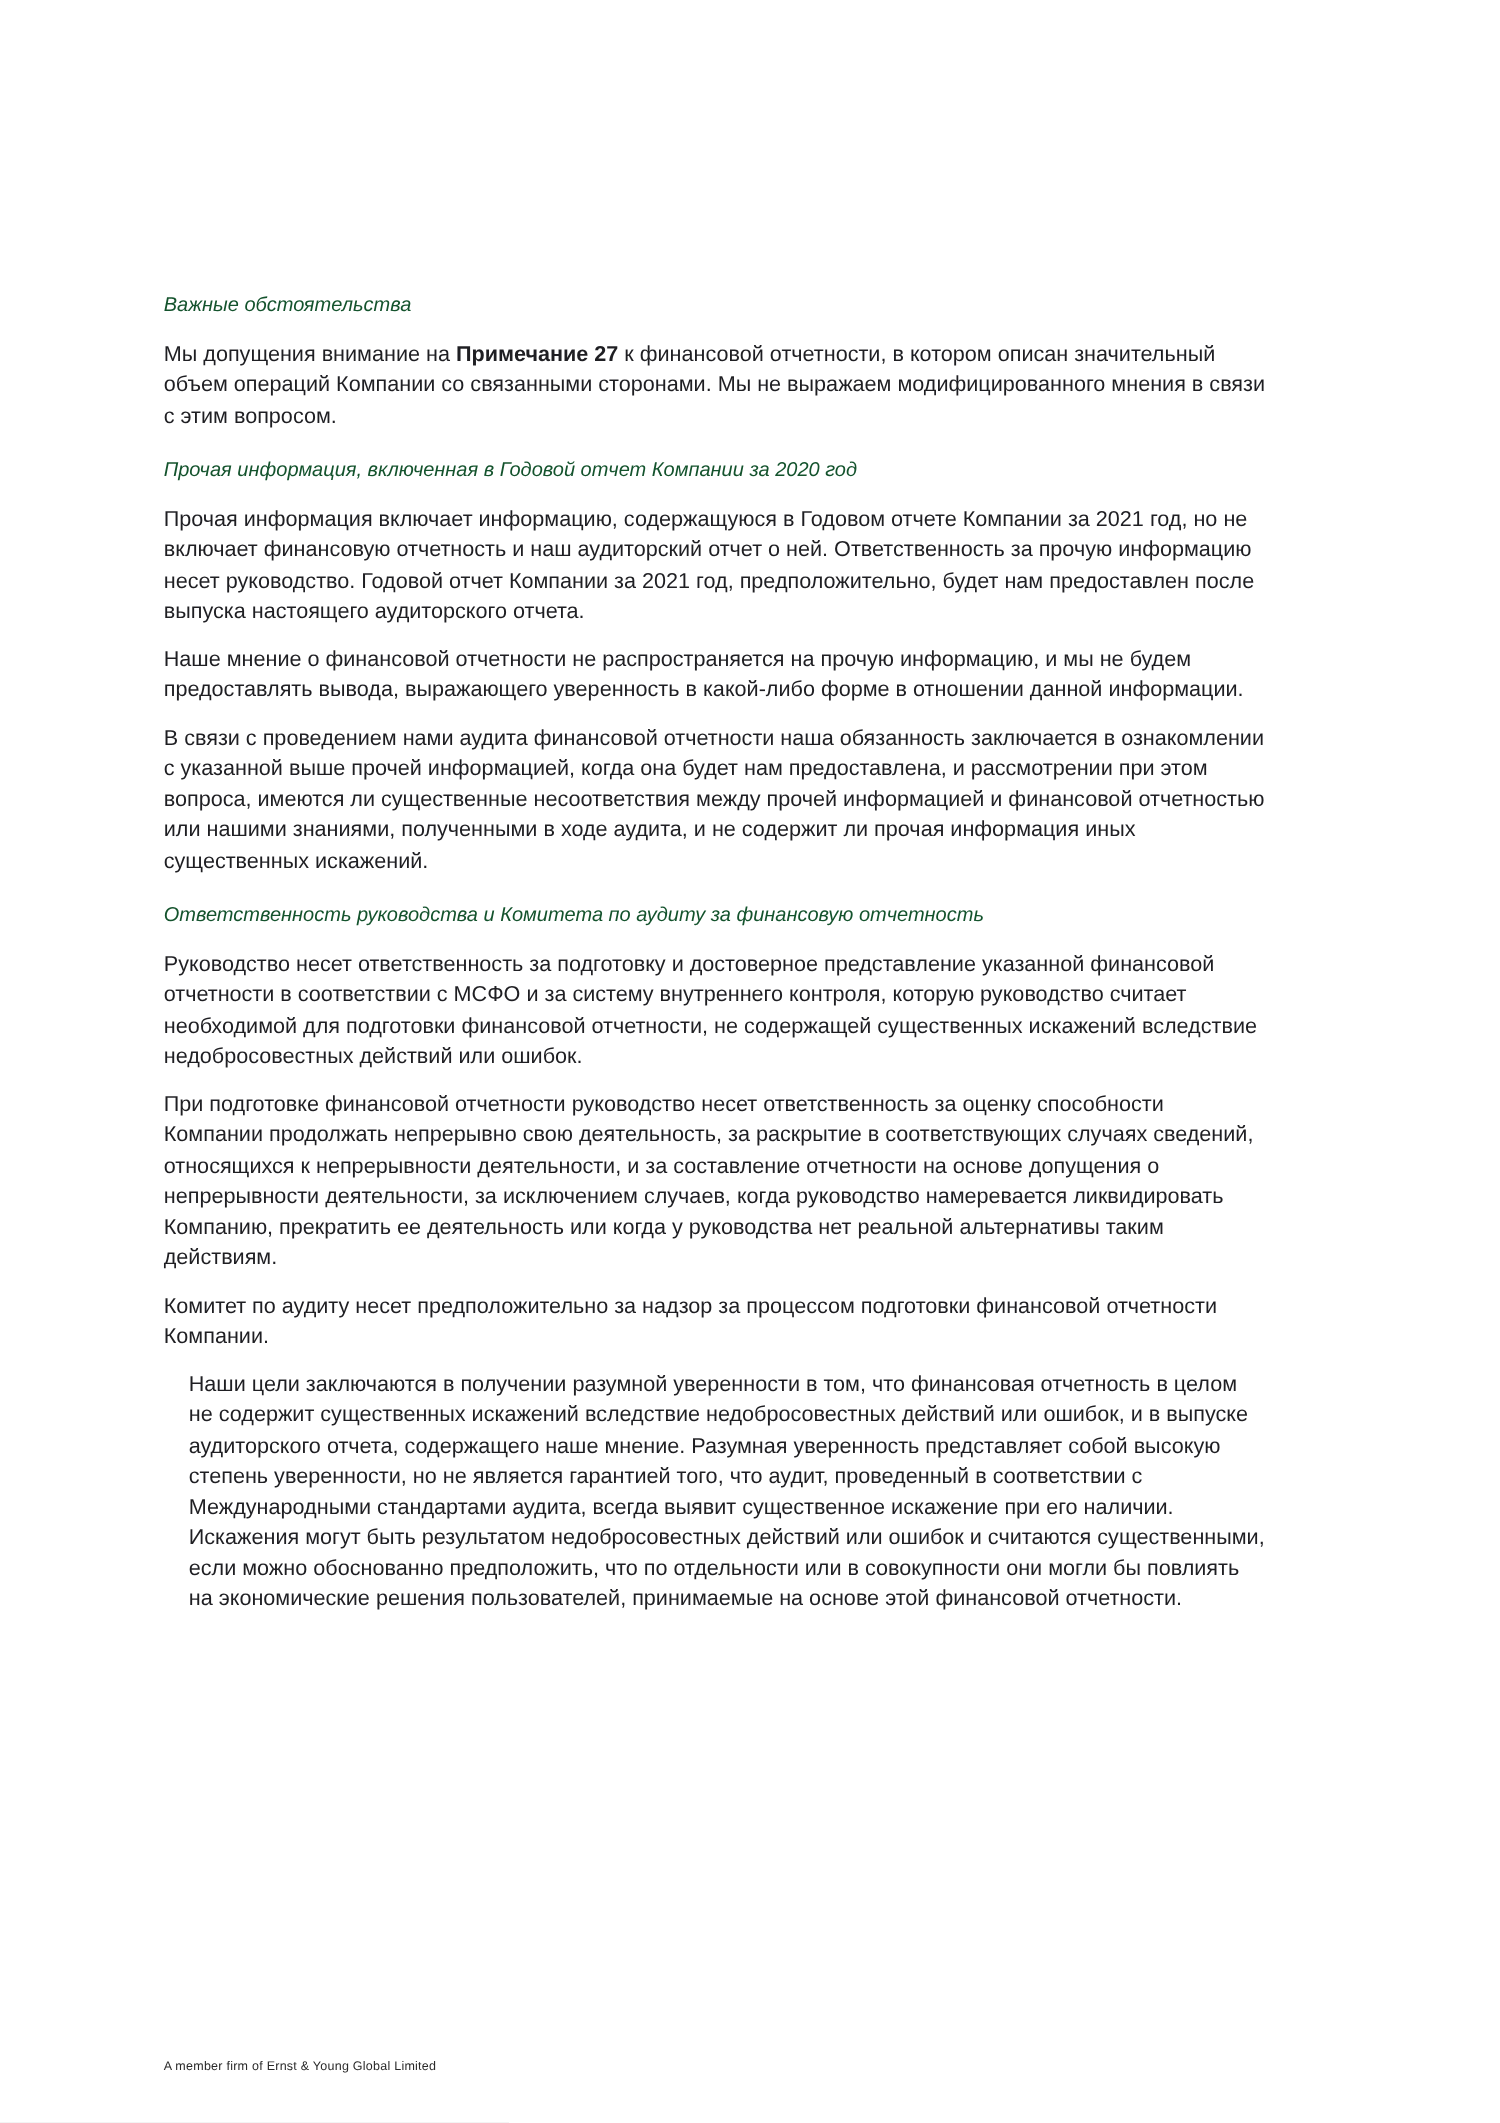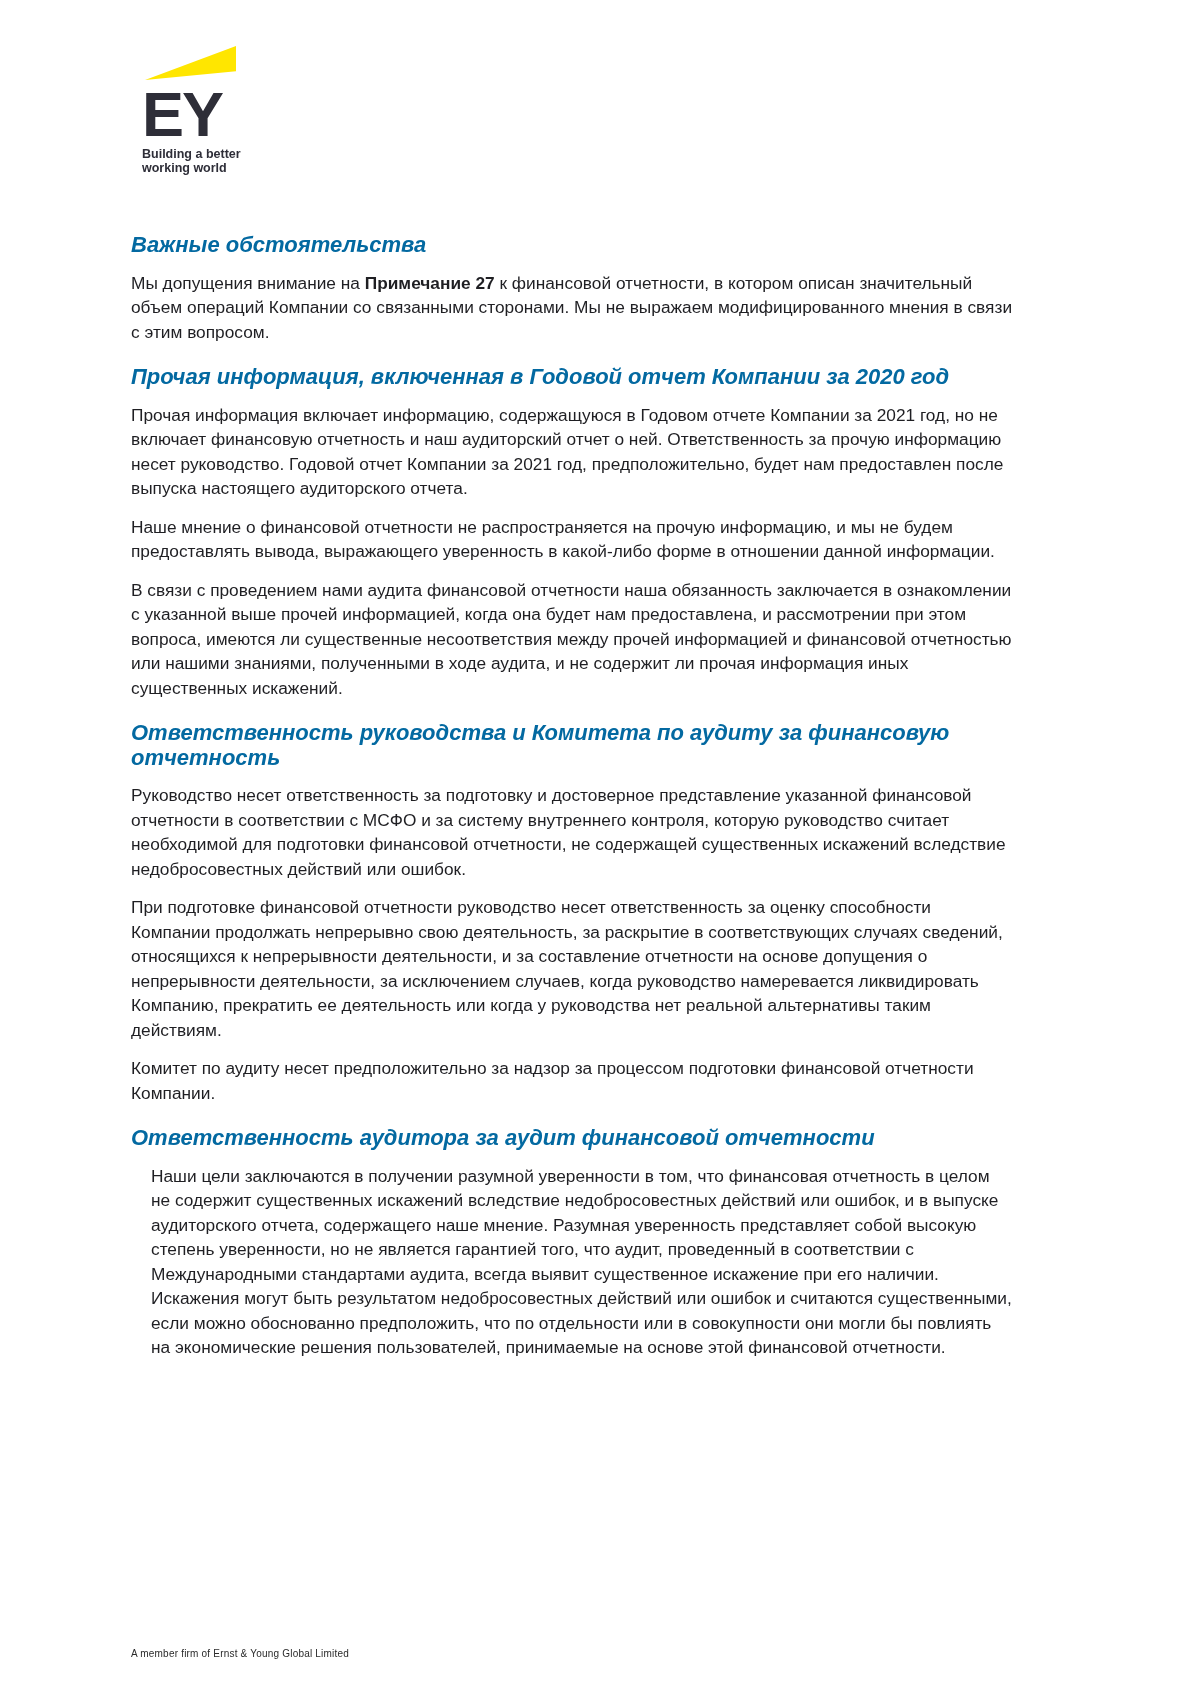--- a/index.html
+++ b/index.html
@@ -51,25 +51,25 @@
   .content {
     position: absolute;
     left: 131px;
     top: 233px;
     width: 882px;
     font-size: 17.3px;
     line-height: 24.5px;
     color: #1f1f23;
   }
   .content h2 {
-    font-size: 22px;
+    font-size: 16px;
     line-height: 24.5px;
-    font-weight: bold;
+    font-weight: normal;
     font-style: italic;
-    color: #0369a1;
+    color: #14532d;
     margin-top: 21px;
     margin-bottom: 13px;
   }
   .content h2:first-child { margin-top: 0; }
   .content p { margin-bottom: 14px; }
   .content p:last-child { margin-bottom: 0; margin-left: 20px; }
   .content strong { font-weight: bold; }
 
   
   .page-footer {
@@ -79,45 +79,36 @@
     font-size: 10px;
     color: #2a2a2a;
     letter-spacing: 0.2px;
   }
 </style>
 </head>
 <body>
 
 <div class="page">
 
-  <header class="logo">
-    <div class="beam"></div>
-    <div class="ey-letters">EY</div>
-    <div class="tagline">
-      <div>Building a better</div>
-      <div>working world</div>
-    </div>
-  </header>
 
   <main class="content">
 
     <h2>Важные обстоятельства</h2>
     <p><span>Мы допущения внимание на </span><strong>Примечание 27</strong><span> к финансовой отчетности, в котором описан значительный объем операций Компании со связанными сторонами. Мы не выражаем модифицированного мнения в связи с этим вопросом.</span></p>
 
     <h2>Прочая информация, включенная в Годовой отчет Компании за 2020 год</h2>
     <p>Прочая информация включает информацию, содержащуюся в Годовом отчете Компании за 2021 год, но не включает финансовую отчетность и наш аудиторский отчет о ней. Ответственность за прочую информацию несет руководство. Годовой отчет Компании за 2021 год, предположительно, будет нам предоставлен после выпуска настоящего аудиторского отчета.</p>
     <p>Наше мнение о финансовой отчетности не распространяется на прочую информацию, и мы не будем предоставлять вывода, выражающего уверенность в какой-либо форме в отношении данной информации.</p>
     <p>В связи с проведением нами аудита финансовой отчетности наша обязанность заключается в ознакомлении с указанной выше прочей информацией, когда она будет нам предоставлена, и рассмотрении при этом вопроса, имеются ли существенные несоответствия между прочей информацией и финансовой отчетностью или нашими знаниями, полученными в ходе аудита, и не содержит ли прочая информация иных существенных искажений.</p>
 
     <h2>Ответственность руководства и Комитета по аудиту за финансовую отчетность</h2>
     <p>Руководство несет ответственность за подготовку и достоверное представление указанной финансовой отчетности в соответствии с МСФО и за систему внутреннего контроля, которую руководство считает необходимой для подготовки финансовой отчетности, не содержащей существенных искажений вследствие недобросовестных действий или ошибок.</p>
     <p>При подготовке финансовой отчетности руководство несет ответственность за оценку способности Компании продолжать непрерывно свою деятельность, за раскрытие в соответствующих случаях сведений, относящихся к непрерывности деятельности, и за составление отчетности на основе допущения о непрерывности деятельности, за исключением случаев, когда руководство намеревается ликвидировать Компанию, прекратить ее деятельность или когда у руководства нет реальной альтернативы таким действиям.</p>
     <p>Комитет по аудиту несет предположительно за надзор за процессом подготовки финансовой отчетности Компании.</p>
 
-    <h2>Ответственность аудитора за аудит финансовой отчетности</h2>
     <p>Наши цели заключаются в получении разумной уверенности в том, что финансовая отчетность в целом не содержит существенных искажений вследствие недобросовестных действий или ошибок, и в выпуске аудиторского отчета, содержащего наше мнение. Разумная уверенность представляет собой высокую степень уверенности, но не является гарантией того, что аудит, проведенный в соответствии с Международными стандартами аудита, всегда выявит существенное искажение при его наличии. Искажения могут быть результатом недобросовестных действий или ошибок и считаются существенными, если можно обоснованно предположить, что по отдельности или в совокупности они могли бы повлиять на экономические решения пользователей, принимаемые на основе этой финансовой отчетности.</p>
 
   </main>
 
   <footer class="page-footer">
     <span>A member firm of Ernst &amp; Young Global Limited</span>
   </footer>
 
 </div>
 

